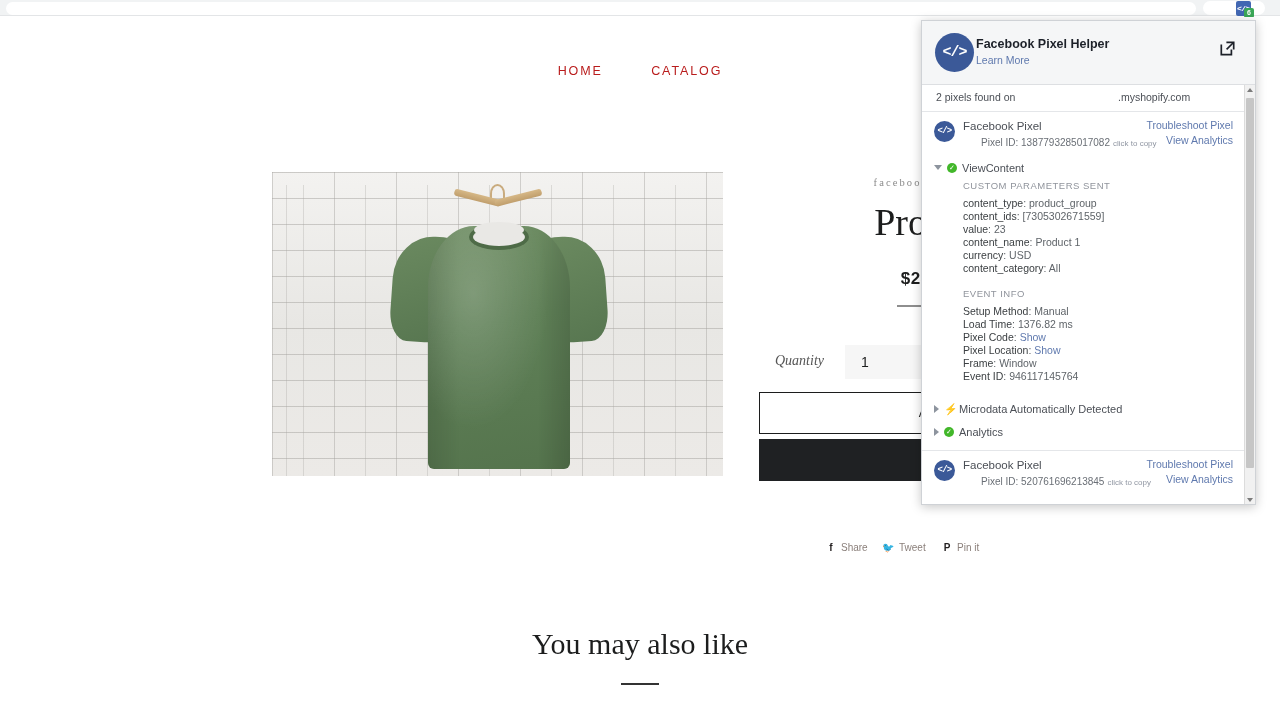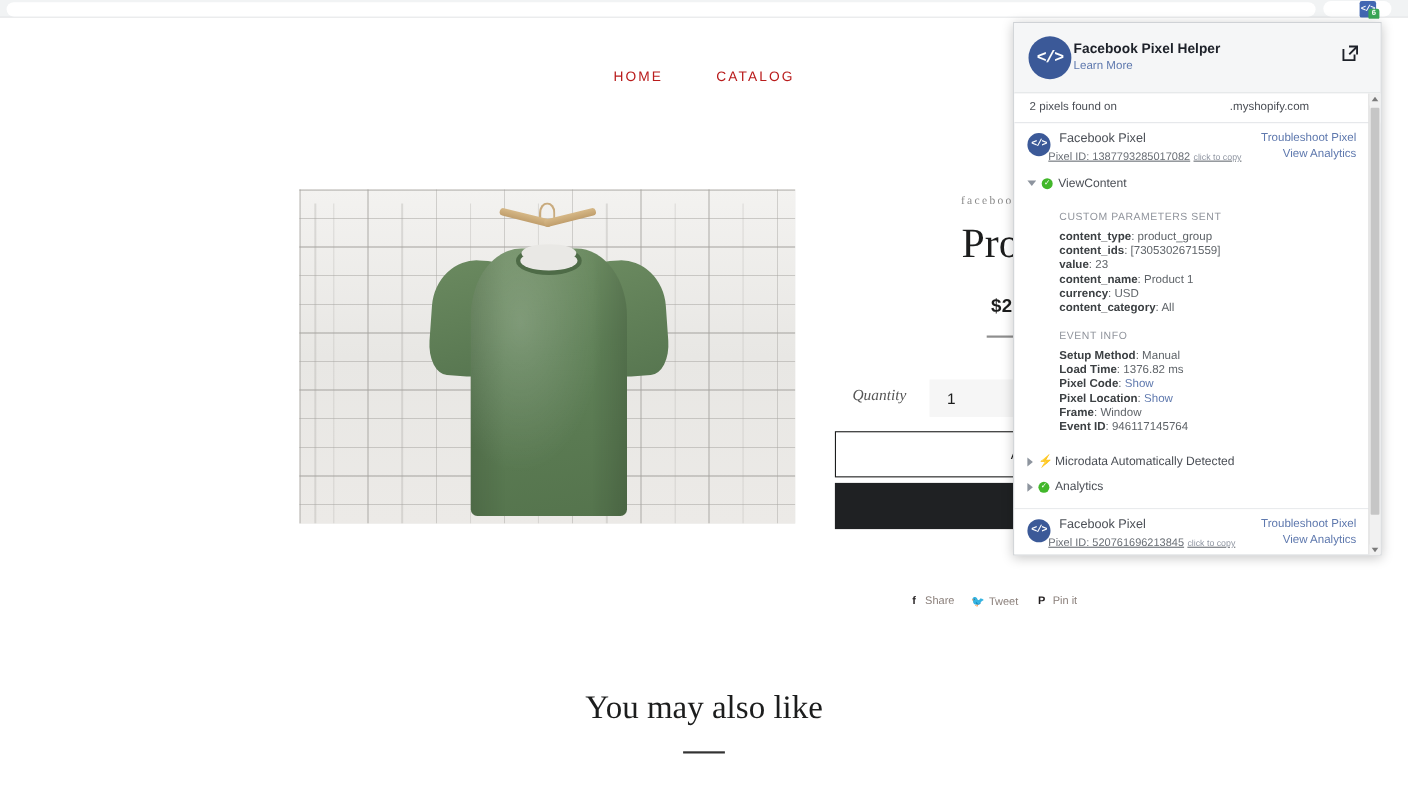--- a/index.html
+++ b/index.html
@@ -395,24 +395,23 @@
     font-family: "Liberation Mono", monospace;
     font-size: 9px; font-weight: bold;
     line-height: 21px; text-align: center;
     letter-spacing: -0.8px;
   }
   .pixel-name {
     position: absolute; left: 41px; top: 8px;
     font-size: 11.5px; color: #4b4f56;
   }
   .pixel-id-line {
-    position: absolute; left: 31px; top: 25px;
+    position: absolute; left: 59px; top: 25px;
     font-size: 10px; color: #6a6f76;
     white-space: nowrap;
-    text-decoration: underline;
   }
   .pixel-id-line .ccopy { font-size: 8px; color: #9197a3; margin-left: 3px; }
   .pixel-links {
     position: absolute; right: 22px; top: 6px;
     text-align: right;
   }
   .pixel-links a {
     display: block;
     font-size: 10.5px;
     color: #5f79ae;
@@ -461,35 +460,35 @@
     font-size: 11px;
     line-height: 10px;
     text-align: center;
     vertical-align: middle;
     margin-right: 5px;
   }
   .event-name {
     font-size: 11px; color: #4b4f56; vertical-align: middle;
   }
   .section-head {
-    margin-left: 41px; margin-top: 20px;
+    margin-left: 41px; margin-top: 8px;
     font-size: 9.5px;
     letter-spacing: 0.5px;
     color: #90949c;
   }
   .kv-list {
     margin-left: 41px; margin-top: 6px;
   }
   .kv {
     font-size: 10.5px;
     color: #5f6469;
     line-height: 12.9px;
     white-space: nowrap;
   }
-  .kv b { color: #3c4043; font-weight: bold; }
+  .kv b { color: #3c4043; font-weight: normal; }
   .kv .lnk { color: #5f79ae; text-decoration: none; }
 
   
   #fbph-scrollbar {
     position: absolute; right: 0; top: 64px;
     width: 11px; height: 421px;
     background: #f1f1f1;
     border-left: 1px solid #dcdcdc;
   }
   #fbph-scroll-up, #fbph-scroll-down {

